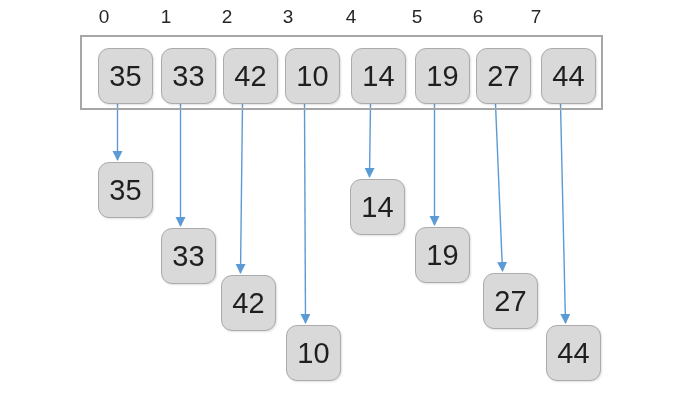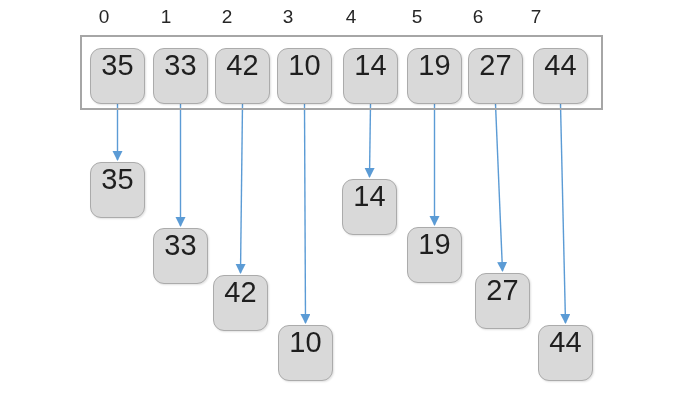--- a/index.html
+++ b/index.html
@@ -29,24 +29,26 @@
     background: transparent;
     box-sizing: border-box;
   }
   .cell {
     position: absolute;
     box-sizing: border-box;
     background: var(--box-fill, #d9d9d9);
     border: 1.5px solid var(--box-border, #ababab);
     border-radius: 11px;
     display: flex;
+    align-items: center;
     justify-content: center;
     font-size: 29px;
     color: var(--text, #1f1f1f);
     box-shadow: 1px 1px 2px rgba(0,0,0,0.12);
+    margin-left: 8px;
   }
   .index-label {
     position: absolute;
     width: 26px;
     text-align: center;
     font-size: 19px;
     color: #262626;
     line-height: 22px;
   }
 </style>

